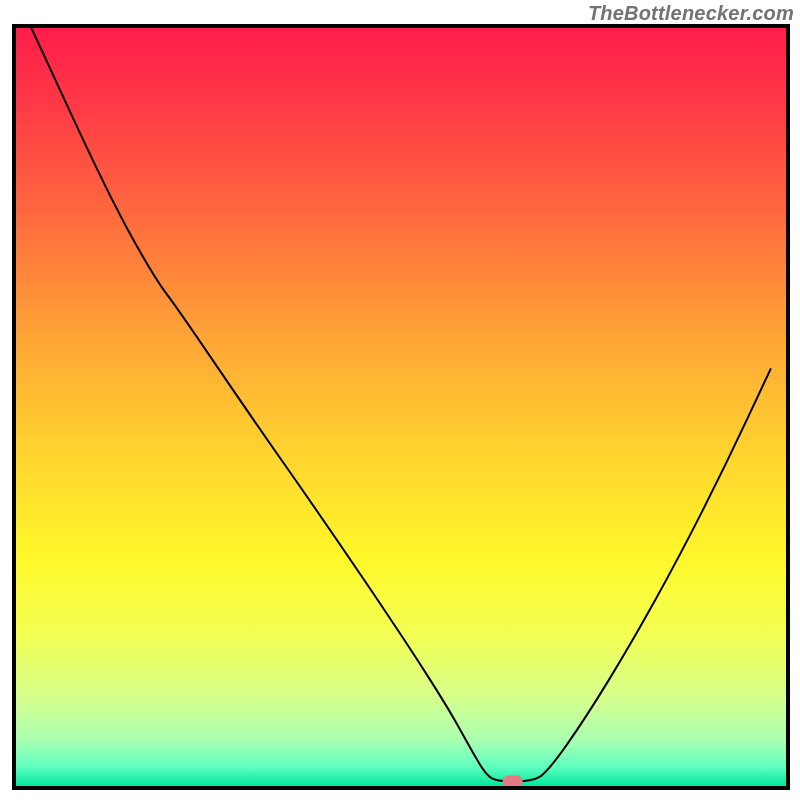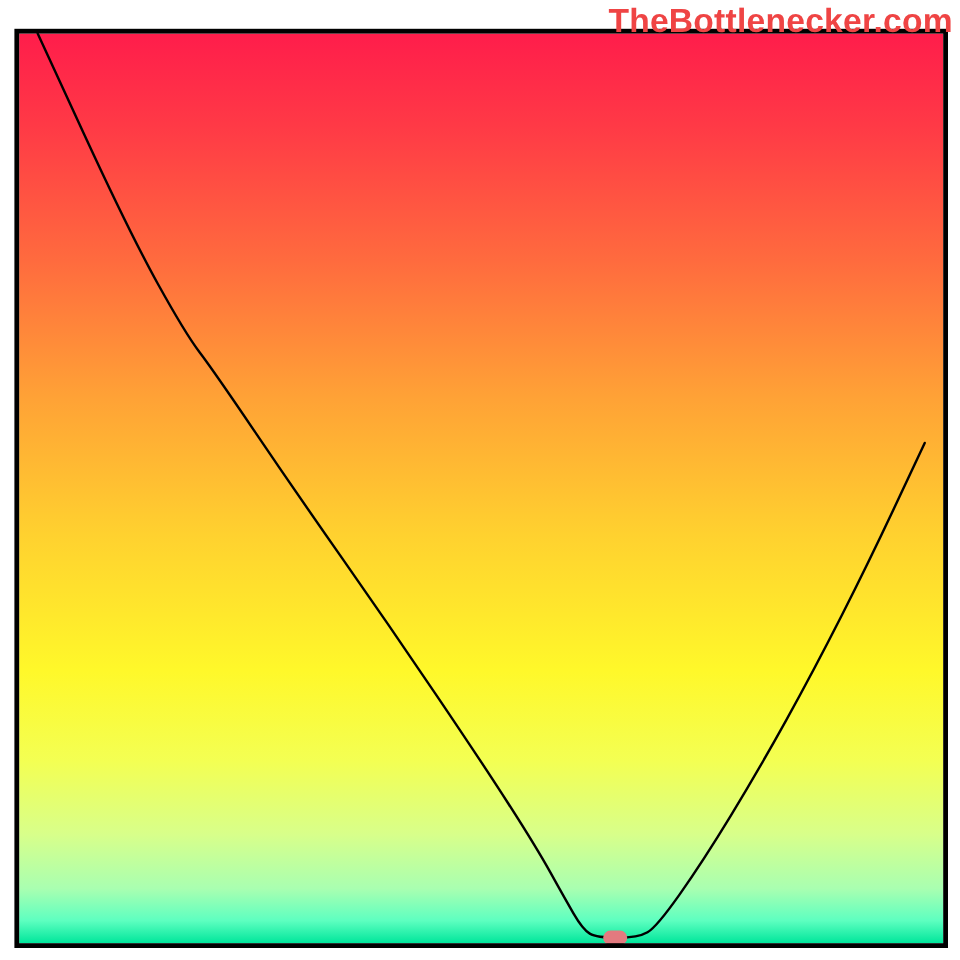--- a/index.html
+++ b/index.html
@@ -13,26 +13,27 @@
   }
   .chart-container {
     position: relative;
     width: 800px;
     height: 800px;
   }
   .watermark {
     position: absolute;
     top: 2px;
     right: 6px;
-    font-size: 28px;
+    font-size: 20px;
     font-weight: 600;
-    color: #ef4444;
+    color: #737373;
     letter-spacing: 0.2px;
     z-index: 5;
     user-select: none;
+    font-style: italic;
   }
   svg {
     position: absolute;
     top: 0;
     left: 0;
   }
 </style>
 </head>
 <body>
 

